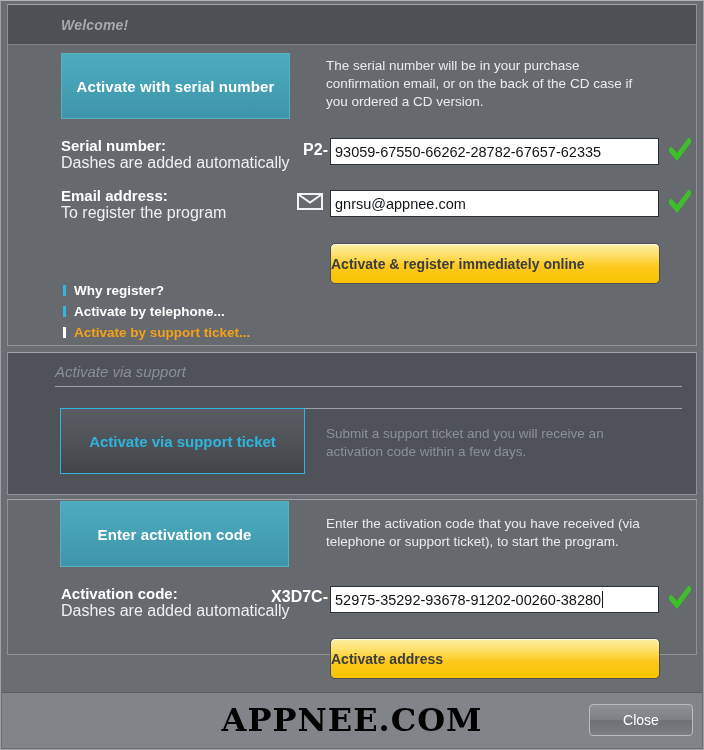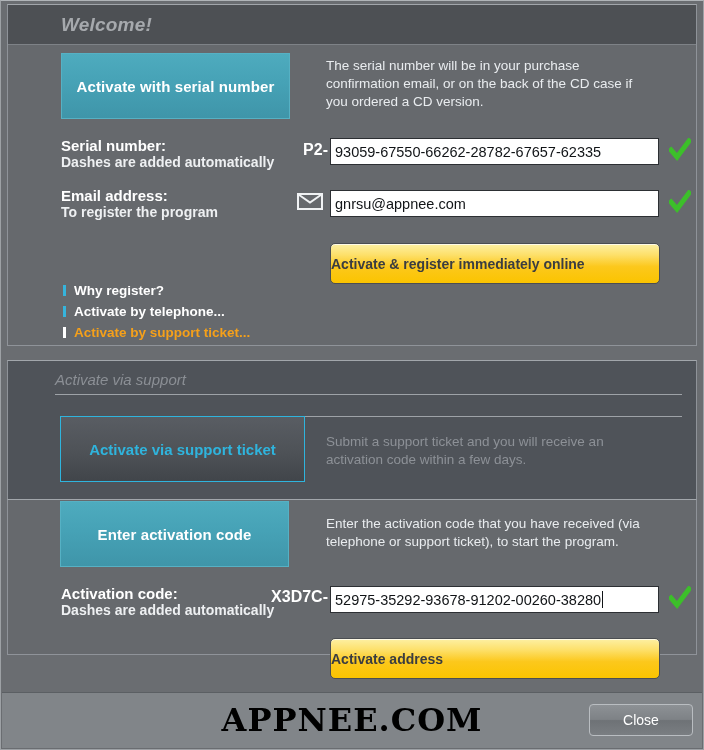--- a/index.html
+++ b/index.html
@@ -35,21 +35,21 @@
 
   .panel-title-bar {
     height: 40px;
     background: #4d5054;
     border-bottom: 1px solid #7e8287;
     display: flex;
     align-items: center;
     padding-left: 53px;
   }
   .panel-title {
-    font-size: 19px;
+    font-size: 14px;
     font-style: italic;
     font-weight: bold;
     color: #a6a9ad;
     letter-spacing: .2px;
   }
 
   .panel-body { position: relative; height: 100%; }
 
   
   .teal-btn {
@@ -96,24 +96,24 @@
     color: #ffffff;
   }
   .field-label .fl-title {
     display: block;
     font-size: 15px;
     font-weight: bold;
     line-height: 18px;
   }
   .field-label .fl-sub {
     display: block;
-    font-size: 14px;
+    font-size: 16px;
     line-height: 15px;
     color: #eef0f2;
-    font-weight: bold;
+    font-weight: normal;
   }
 
   .prefix {
     position: absolute;
     font-size: 16px;
     font-weight: bold;
     color: #ffffff;
     text-align: right;
   }
 
@@ -179,21 +179,21 @@
     width: 3px; height: 11px;
     margin-right: 8px;
   }
   .link-cyan { color: #ffffff; }
   .link-cyan .link-bullet { background: #36b4dc; }
   .link-orange { color: #f5a01a; }
   .link-orange .link-bullet { background: #ffffff; }
 
   
   .panel-support {
-    top: 359px;
+    top: 351px;
     height: 143px;
     background: #4f5359;
     padding-left: 48px;
   }
   .support-title {
     position: absolute;
     left: 47px; top: 10px;
     font-size: 15px;
     font-style: italic;
     color: #8b8f95;

